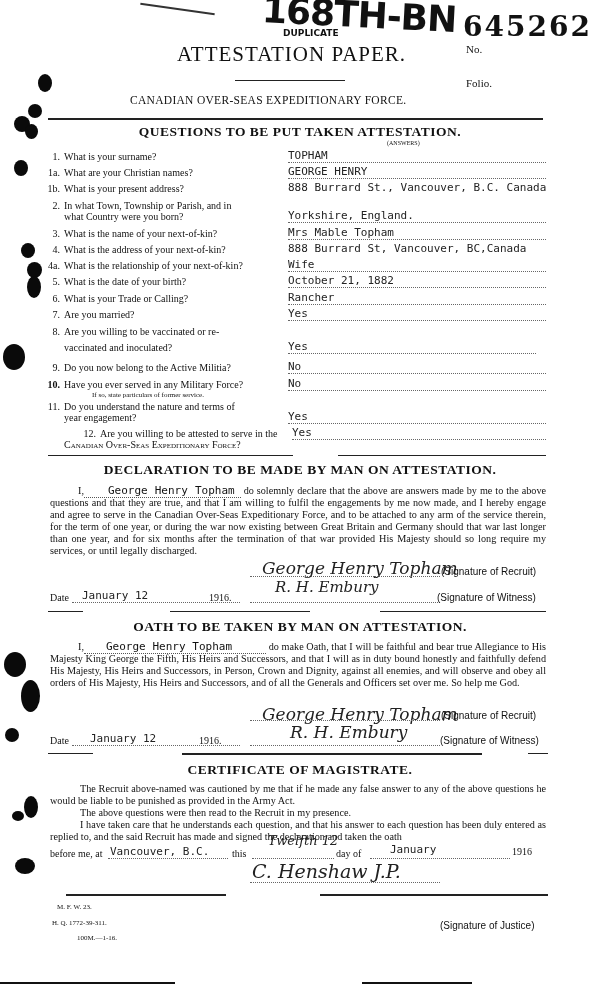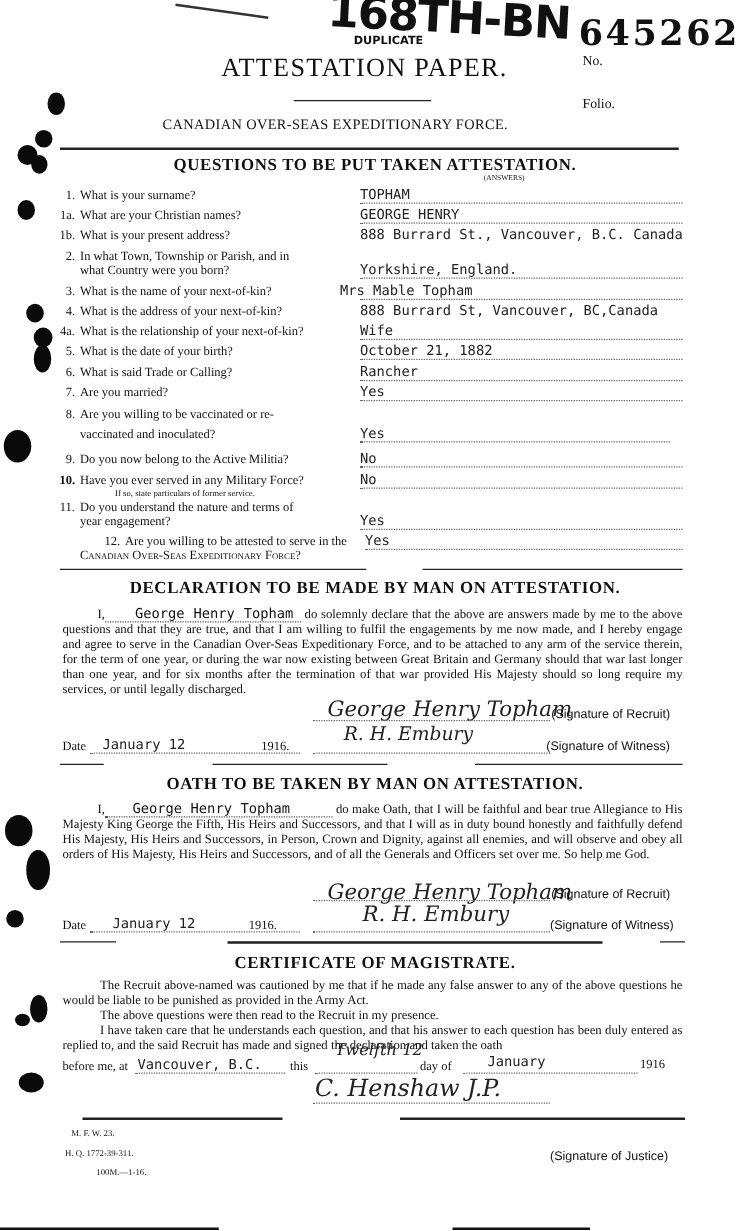--- a/index.html
+++ b/index.html
@@ -68,35 +68,35 @@
 
 <div class="q" style="left:44px;top:183px;"><span class="num">1b.</span><span>What is your present address?</span></div>
 <div class="ans" style="left:288px;top:182px;">888 Burrard St., Vancouver, B.C. Canada</div>
 
 <div class="q" style="left:44px;top:200px;"><span class="num">2.</span><span>In what Town, Township or Parish, and in</span></div>
 <div class="q" style="left:64px;top:211px;">what Country were you born?</div>
 <div class="ans" style="left:288px;top:210px;">Yorkshire, England.</div>
 <div class="ansline" style="left:288px;top:222px;width:258px;"></div>
 
 <div class="q" style="left:44px;top:228px;"><span class="num">3.</span><span>What is the name of your next-of-kin?</span></div>
-<div class="ans" style="left:272px;top:227px;">Mrs Mable Topham</div>
+<div class="ans" style="left:288px;top:227px;">Mrs Mable Topham</div>
 <div class="ansline" style="left:288px;top:239px;width:258px;"></div>
 
 <div class="q" style="left:44px;top:244px;"><span class="num">4.</span><span>What is the address of your next-of-kin?</span></div>
 <div class="ans" style="left:288px;top:243px;">888 Burrard St, Vancouver, BC,Canada</div>
 
 <div class="q" style="left:44px;top:260px;"><span class="num">4a.</span><span>What is the relationship of your next-of-kin?</span></div>
 <div class="ans" style="left:288px;top:259px;">Wife</div>
 <div class="ansline" style="left:288px;top:271px;width:258px;"></div>
 
 <div class="q" style="left:44px;top:276px;"><span class="num">5.</span><span>What is the date of your birth?</span></div>
 <div class="ans" style="left:288px;top:275px;">October 21, 1882</div>
 <div class="ansline" style="left:288px;top:287px;width:258px;"></div>
 
-<div class="q" style="left:44px;top:293px;"><span class="num">6.</span><span>What is said Trade or Calling?</span></div>
+<div class="q" style="left:44px;top:293px;"><span class="num">6.</span><span>What is your Trade or Calling?</span></div>
 <div class="ans" style="left:288px;top:292px;">Rancher</div>
 <div class="ansline" style="left:288px;top:304px;width:258px;"></div>
 
 <div class="q" style="left:44px;top:309px;"><span class="num">7.</span><span>Are you married?</span></div>
 <div class="ans" style="left:288px;top:308px;">Yes</div>
 <div class="ansline" style="left:288px;top:320px;width:258px;"></div>
 
 <div class="q" style="left:44px;top:326px;"><span class="num">8.</span><span>Are you willing to be vaccinated or re-</span></div>
 <div class="q" style="left:64px;top:342px;">vaccinated and inoculated?</div>
 <div class="ans" style="left:288px;top:341px;">Yes</div>

